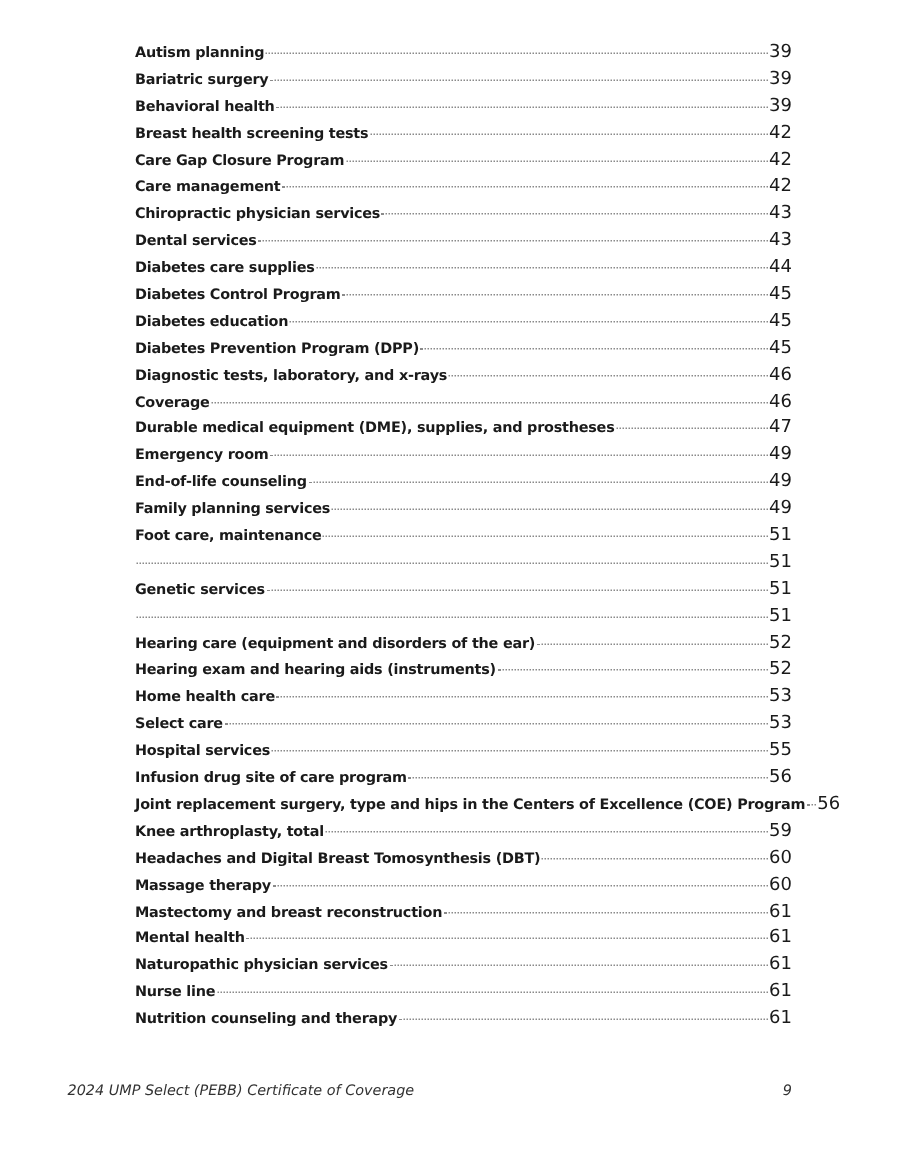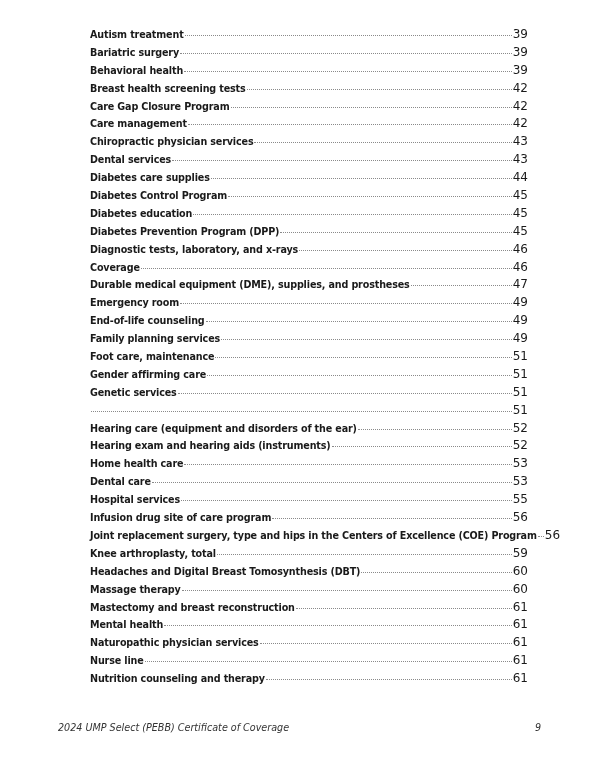--- a/index.html
+++ b/index.html
@@ -43,36 +43,36 @@
       min-width: 6px;
     }
     .toc-page {
       flex: 0 0 auto;
       font-size: 12px;
       color: #1a1a1a;
       text-align: right;
     }
     .footer {
       position: absolute;
-      left: 58px;
+      left: 45px;
       top: 722px;
       width: 483px;
       display: flex;
       justify-content: space-between;
       font-style: italic;
       font-size: 9.6px;
       color: #333333;
     }
   </style>
 </head>
 <body>
 
 <div class="toc" id="toc">
     <div class="toc-row">
-      <span class="toc-title">Autism treatment</span>
+      <span class="toc-title">Autism planning</span>
       <span class="toc-leader"></span>
       <span class="toc-page">39</span>
     </div>
     <div class="toc-row">
       <span class="toc-title">Bariatric surgery</span>
       <span class="toc-leader"></span>
       <span class="toc-page">39</span>
     </div>
     <div class="toc-row">
       <span class="toc-title">Behavioral health</span>
@@ -153,21 +153,20 @@
       <span class="toc-title">Family planning services</span>
       <span class="toc-leader"></span>
       <span class="toc-page">49</span>
     </div>
     <div class="toc-row">
       <span class="toc-title">Foot care, maintenance</span>
       <span class="toc-leader"></span>
       <span class="toc-page">51</span>
     </div>
     <div class="toc-row">
-      <span class="toc-title">Gender affirming care</span>
       <span class="toc-leader"></span>
       <span class="toc-page">51</span>
     </div>
     <div class="toc-row">
       <span class="toc-title">Genetic services</span>
       <span class="toc-leader"></span>
       <span class="toc-page">51</span>
     </div>
     <div class="toc-row">
       <span class="toc-leader"></span>
@@ -182,21 +181,21 @@
       <span class="toc-title">Hearing exam and hearing aids (instruments)</span>
       <span class="toc-leader"></span>
       <span class="toc-page">52</span>
     </div>
     <div class="toc-row">
       <span class="toc-title">Home health care</span>
       <span class="toc-leader"></span>
       <span class="toc-page">53</span>
     </div>
     <div class="toc-row">
-      <span class="toc-title">Dental care</span>
+      <span class="toc-title">Select care</span>
       <span class="toc-leader"></span>
       <span class="toc-page">53</span>
     </div>
     <div class="toc-row">
       <span class="toc-title">Hospital services</span>
       <span class="toc-leader"></span>
       <span class="toc-page">55</span>
     </div>
     <div class="toc-row">
       <span class="toc-title">Infusion drug site of care program</span>

